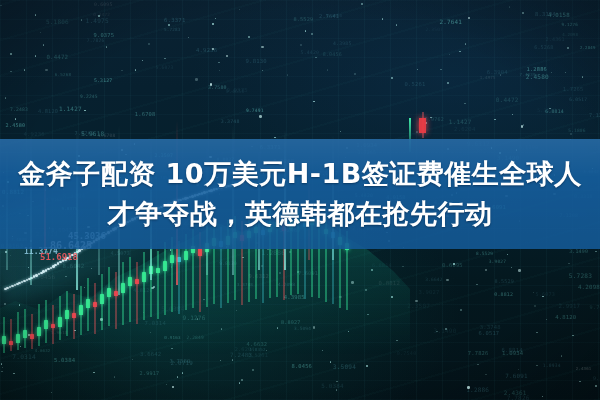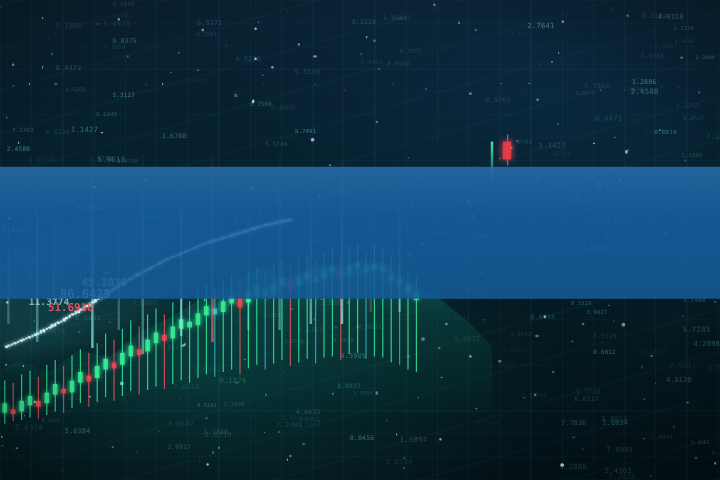--- a/index.html
+++ b/index.html
@@ -975,15 +975,17 @@
       <div class="bignum" style="left: 68px; top: 231px; font-size: 9px; color: rgba(175, 225, 245, 0.85);">45.3036</div>
       <div class="bignum" style="left: 50px; top: 240px; font-size: 10px; color: rgba(200, 235, 250, 0.9);">86.6425</div>
       <div class="bignum" style="left: 24px; top: 247px; font-size: 8px; color: rgba(150, 210, 235, 0.8);">11.3774</div>
       <div class="bignum" style="left: 40px; top: 252px; font-size: 9px; color: rgba(240, 90, 95, 0.9);">51.6918</div>
     </div>
 
   <div class="vignette"></div>
 
   <div class="banner">
     <div class="banner-sheen"></div>
+    <div class="headline">金斧子配资 10万美元H-1B签证费催生全球人</div>
+    <div class="headline">才争夺战，英德韩都在抢先行动</div>
   </div>
 
 </div>
 
 </body></html>

